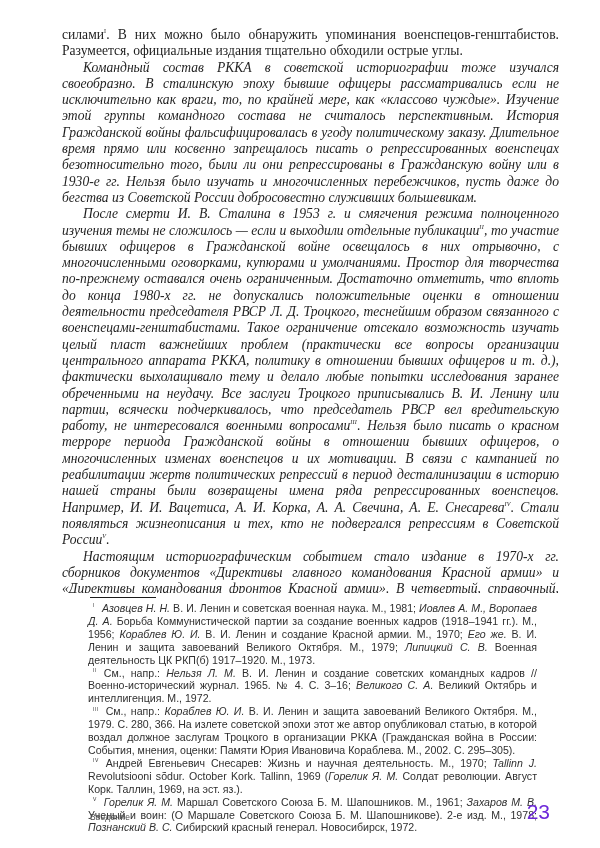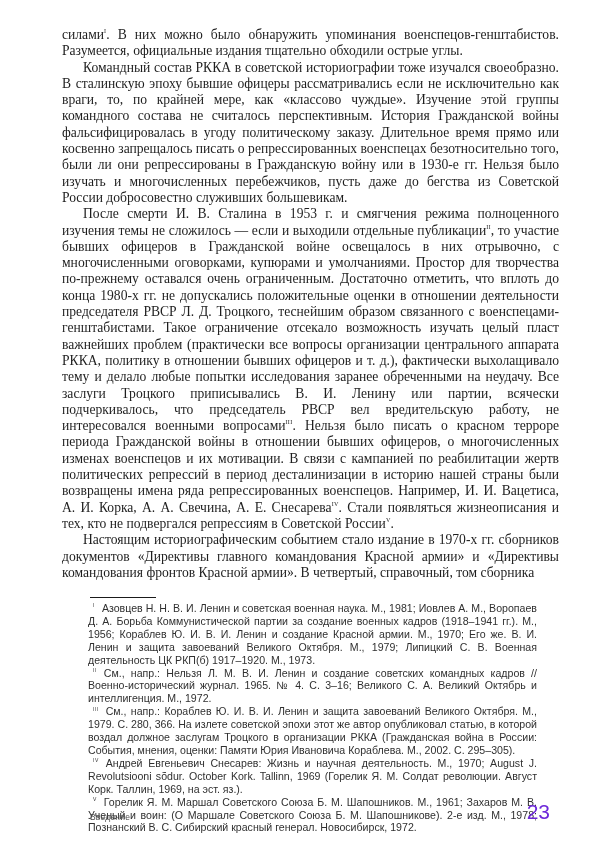--- a/index.html
+++ b/index.html
@@ -23,21 +23,21 @@
   }
   p.para {
     margin: 0;
     font-size: 13.6px;
     line-height: 16.3px;
     text-align: justify;
     color: #1e1e1e;
     hyphens: auto;
     -webkit-hyphens: auto;
   }
-  p.para.indent { text-indent: 21px; }
+  p.para.indent { text-indent: 21px; font-style: italic; }
   sup.fnref {
     font-size: 8px;
     line-height: 0;
     font-variant: small-caps;
     letter-spacing: 0.3px;
   }
   
   .footnotes {
     position: absolute;
     left: 88px; top: 597px;
@@ -52,21 +52,21 @@
     margin: 0;
     font-family: "Liberation Sans", "DejaVu Sans", sans-serif;
     font-size: 10.6px;
     line-height: 12.9px;
     text-align: justify;
     color: #303030;
     text-indent: 5px;
     hyphens: auto;
     -webkit-hyphens: auto;
   }
-  p.footnote .it { }
+  p.footnote .it { font-style: italic; }
   sup.fnmark {
     font-size: 7px;
     line-height: 0;
     font-variant: small-caps;
     letter-spacing: 0.5px;
     margin-right: 7px;
   }
   
   .footer-label {
     position: absolute;
@@ -97,21 +97,21 @@
         <p class="para indent"><span class="tx">Настоящим историографическим событием стало издание в 1970-х гг. сборников документов «Директивы главного командования Красной армии» и «Директивы командования фронтов Красной армии». В четвертый, справочный, том сборника</span></p>
       </div>
   </main>
 
   <section class="footnotes">
     <div class="fn-rule"></div>
     <div id="footnotes">
         <p class="footnote"><sup class="fnmark">i</sup><span class="it">Азовцев Н. Н.</span><span class="tx"> В. И. Ленин и советская военная наука. М., 1981; </span><span class="it">Иовлев А. М., Воропаев Д. А.</span><span class="tx"> Борьба Коммунистической партии за создание военных кадров (1918–1941 гг.). М., 1956; </span><span class="it">Кораблев Ю. И.</span><span class="tx"> В. И. Ленин и создание Красной армии. М., 1970; </span><span class="it">Его же.</span><span class="tx"> В. И. Ленин и защита завоеваний Великого Октября. М., 1979; </span><span class="it">Липицкий С. В.</span><span class="tx"> Военная деятельность ЦК РКП(б) 1917–1920. М., 1973.</span></p>
         <p class="footnote"><sup class="fnmark">ii</sup><span class="tx">См., напр.: </span><span class="it">Нельзя Л. М.</span><span class="tx"> В. И. Ленин и создание советских командных кадров // Военно-исторический журнал. 1965. № 4. С. 3–16; </span><span class="it">Великого С. А.</span><span class="tx"> Великий Октябрь и интеллигенция. М., 1972.</span></p>
         <p class="footnote"><sup class="fnmark">iii</sup><span class="tx">См., напр.: </span><span class="it">Кораблев Ю. И.</span><span class="tx"> В. И. Ленин и защита завоеваний Великого Октября. М., 1979. С. 280, 366. На излете советской эпохи этот же автор опубликовал статью, в которой воздал должное заслугам Троцкого в организации РККА (Гражданская война в России: События, мнения, оценки: Памяти Юрия Ивановича Кораблева. М., 2002. С. 295–305).</span></p>
-        <p class="footnote"><sup class="fnmark">iv</sup><span class="tx">Андрей Евгеньевич Снесарев: Жизнь и научная деятельность. М., 1970; </span><span class="it">August J.</span><span class="tx"> Revolutsiooni sõdur. October Kork. Tallinn, 1969 (</span><span class="it">Горелик Я. М.</span><span class="tx"> Солдат революции. Август Корк. Таллин, 1969, на эст. яз.).</span></p>
+        <p class="footnote"><sup class="fnmark">iv</sup><span class="tx">Андрей Евгеньевич Снесарев: Жизнь и научная деятельность. М., 1970; </span><span class="it">Tallinn J.</span><span class="tx"> Revolutsiooni sõdur. October Kork. Tallinn, 1969 (</span><span class="it">Горелик Я. М.</span><span class="tx"> Солдат революции. Август Корк. Таллин, 1969, на эст. яз.).</span></p>
         <p class="footnote"><sup class="fnmark">v</sup><span class="it">Горелик Я. М.</span><span class="tx"> Маршал Советского Союза Б. М. Шапошников. М., 1961; </span><span class="it">Захаров М. В.</span><span class="tx"> Ученый и воин: (О Маршале Советского Союза Б. М. Шапошникове). 2-е изд. М., 1978; </span><span class="it">Познанский В. С.</span><span class="tx"> Сибирский красный генерал. Новосибирск, 1972.</span></p>
       </div>
   </section>
 
   <span class="footer-label">Введение</span>
 
   <span class="page-number">23</span>
 
 </div>
 

